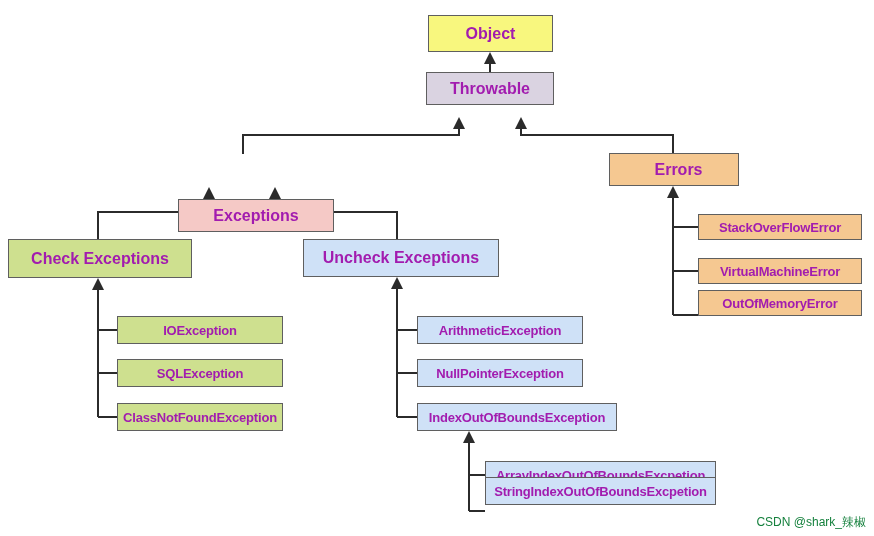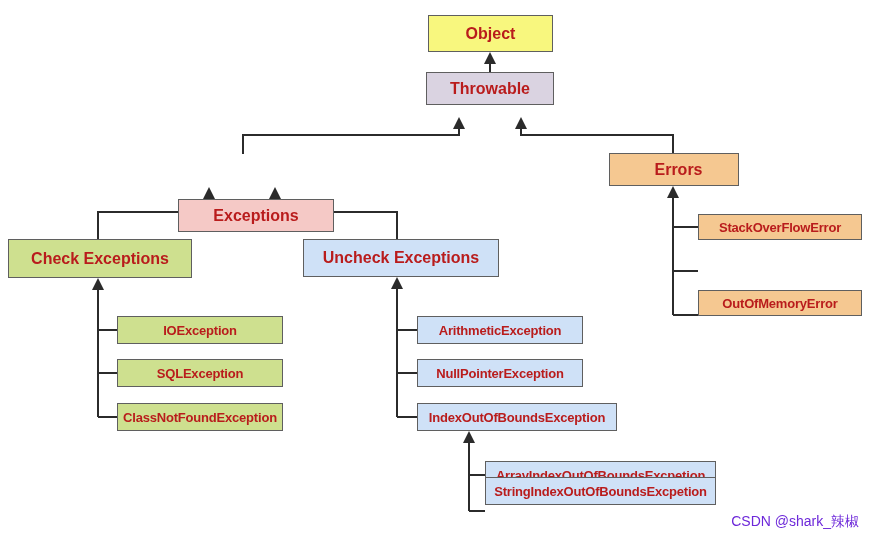--- a/index.html
+++ b/index.html
@@ -11,21 +11,21 @@
     overflow:hidden;
   }
   svg.wires{position:absolute;left:0;top:0;width:874px;height:536px;}
   svg.wires polyline, svg.wires line{stroke:#2b2b2b;stroke-width:2;fill:none;}
   svg.wires polygon{fill:#2b2b2b;stroke:none;}
   .node{
     position:absolute;
     display:flex;align-items:center;justify-content:center;
     box-sizing:border-box;
     border:1.5px solid #5f5f5f;
-    color:#b91c1c;
+    color:#a21caf;
     font-weight:bold;
     text-align:center;
     white-space:nowrap;
   }
   .big{font-size:16px;}
   .leaf{font-size:13px;letter-spacing:-0.2px;}
   
   #n-object   {left:428px;top:15px; width:125px;height:37px;background:#f8f77e;}
   #n-throwable{left:426px;top:72px; width:128px;height:33px;background:#dad3e1;}
   #n-exceptions{left:178px;top:154px;width:156px;height:33px;background:#f5c9c6;margin-top:45px;}
@@ -37,22 +37,22 @@
   #n-cnf {left:117px;top:403px;width:166px;height:28px;background:#cee08f;}
   #n-arith{left:417px;top:316px;width:166px;height:28px;background:#cfe1f7;}
   #n-npe {left:417px;top:359px;width:166px;height:28px;background:#cfe1f7;}
   #n-ioob{left:417px;top:403px;width:200px;height:28px;background:#cfe1f7;}
   #n-aioob{left:485px;top:461px;width:231px;height:28px;background:#cfe1f7;}
   #n-sioob{left:485px;top:477px;width:231px;height:28px;background:#cfe1f7;}
   #n-sofe{left:698px;top:214px;width:164px;height:26px;background:#f5c891;}
   #n-vme {left:698px;top:258px;width:164px;height:26px;background:#f5c891;}
   #n-oome{left:698px;top:290px;width:164px;height:26px;background:#f5c891;}
   .watermark{
-    position:absolute;right:15px;bottom:5px;
-    color:#6d28d9;font-size:14px;font-weight:normal;
+    position:absolute;right:8px;bottom:5px;
+    color:#15803d;font-size:12px;font-weight:normal;
   }
 </style>
 </head>
 <body>
 
 <div class="canvas">
 
   <svg class="wires" viewBox="0 0 874 536">
 
     <g>
@@ -123,16 +123,17 @@
   <div class="node leaf" id="n-sql">SQLException</div>
   <div class="node leaf" id="n-cnf">ClassNotFoundException</div>
 
   <div class="node leaf" id="n-arith">ArithmeticException</div>
   <div class="node leaf" id="n-npe">NullPointerException</div>
   <div class="node leaf" id="n-ioob">IndexOutOfBoundsException</div>
   <div class="node leaf" id="n-aioob">ArrayIndexOutOfBoundsExcpetion</div>
   <div class="node leaf" id="n-sioob">StringIndexOutOfBoundsExcpetion</div>
 
   <div class="node leaf" id="n-sofe">StackOverFlowError</div>
+  <div class="node leaf" id="n-vme">VirtualMachineError</div>
   <div class="node leaf" id="n-oome">OutOfMemoryError</div>
 
   <div class="watermark">CSDN @shark_辣椒</div>
 </div>
 
 </body></html>

